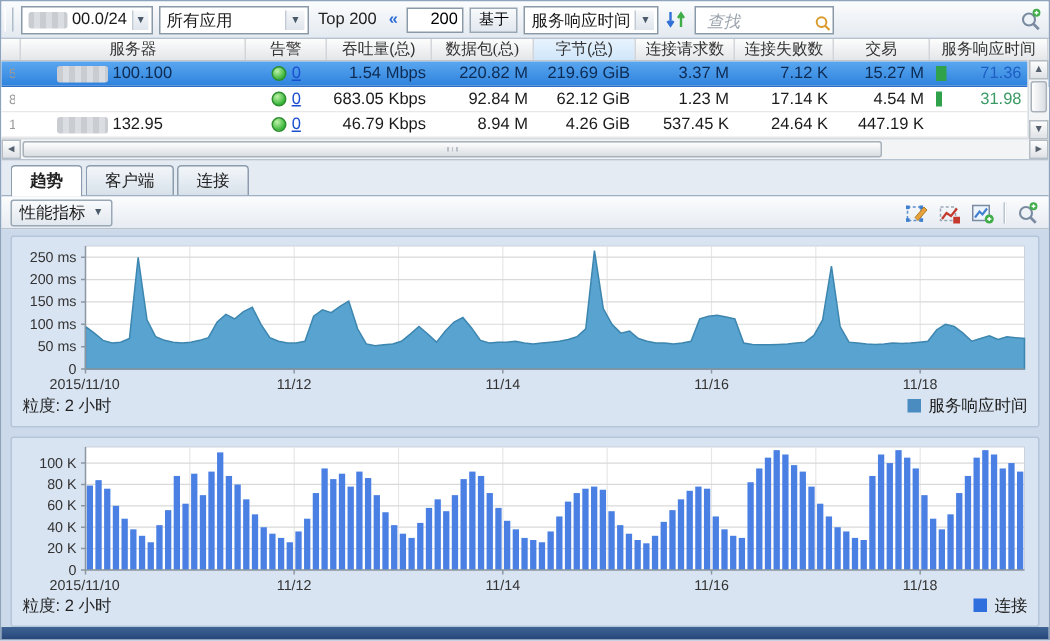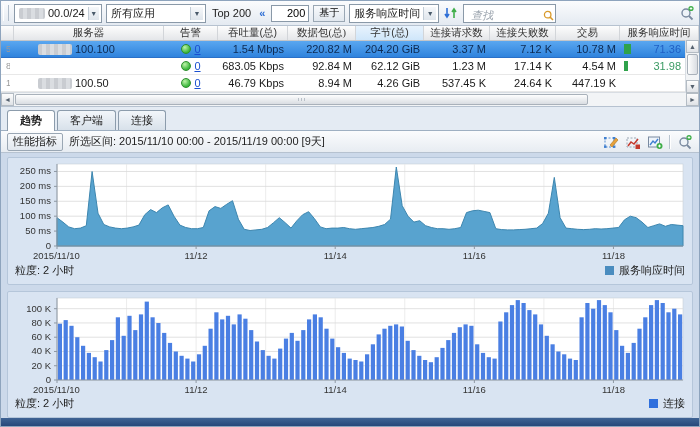--- a/index.html
+++ b/index.html
@@ -63,21 +63,21 @@
 
   
   .tabstrip{flex:0 0 21px;display:flex;align-items:flex-end;gap:2px;padding:2px 0 0 6px;background:#e4ebf3;
             border-bottom:1px solid #9fb0c2;}
   .tab{border:1px solid #8c9cac;border-bottom:none;border-radius:3px 3px 0 0;padding:2px 12px 2px;
        background:linear-gradient(#f2f6fa,#d8e1ea);color:#222;position:relative;}
   .tab.active{background:#fff;font-weight:bold;margin-bottom:-1px;padding-bottom:3px;z-index:2;}
   .subtoolbar{flex:0 0 21px;display:flex;align-items:center;gap:6px;padding:0 6px;
               background:linear-gradient(#fbfcfd,#e7ecf2);border-bottom:1px solid #b6c2d0;}
   .dropbtn{display:flex;align-items:center;gap:5px;height:16px;border:1px solid #9aa7b4;border-radius:2px;
-           background:linear-gradient(#f8fafc,#e2e8ef);padding:0 5px;flex-direction:column;}
+           background:linear-gradient(#f8fafc,#e2e8ef);padding:0 5px;}
   .dropbtn .arr{font-size:7px;color:#4a5a6a;}
   .rangelabel{color:#222;}
   .vsep{width:1px;height:14px;background:#b9c4cf;border-right:1px solid #fff;}
 
   
   .chartsarea{flex:1;background:#ccd9ea;padding:4px 6px 0 6px;display:flex;flex-direction:column;gap:6px;}
   .panel{background:#d9e4f2;border:1px solid #b5c6da;border-radius:2px;padding:4px 5px 2px 5px;flex:1;
          display:flex;flex-direction:column;}
   .panel svg{display:block;}
   .panel-foot{display:flex;justify-content:space-between;align-items:center;height:16px;padding:0 2px;}
@@ -152,24 +152,24 @@
           <div class="td " style="width: 150px; flex: 0 0 150px;">
             <span class="blur" style="width:34px;margin:0 3px 0 20px;"></span>
             <span>100.100</span>
           </div>
           <div class="td center" style="width: 54px; flex: 0 0 54px;">
             <span class="alarmdot"></span>
             <a class="alarmlink">0</a>
           </div>
           <div class="td num" style="width: 70px; flex: 0 0 70px;">1.54 Mbps</div>
           <div class="td num" style="width: 68px; flex: 0 0 68px;">220.82 M</div>
-          <div class="td num" style="width: 68px; flex: 0 0 68px;">204.20 GiB</div>
+          <div class="td num" style="width: 68px; flex: 0 0 68px;">219.69 GiB</div>
           <div class="td num" style="width: 66px; flex: 0 0 66px;">3.37 M</div>
           <div class="td num" style="width: 66px; flex: 0 0 66px;">7.12 K</div>
-          <div class="td num" style="width: 64px; flex: 0 0 64px;">10.78 M</div>
+          <div class="td num" style="width: 64px; flex: 0 0 64px;">15.27 M</div>
           <div class="td " style="flex: 1 1 0%;">
             <span class="respbar" style="width: 7px; background: rgb(47, 162, 75);"></span>
             <span class="respval" style="color: rgb(31, 95, 196); margin-left: auto; padding-right: 14px;">71.36</span>
           </div>
         </div>
         <div class="trow">
           <div class="td " style="width: 13px; flex: 0 0 13px;">
             <span class="rowidx">8</span>
           </div>
           <div class="td " style="width: 150px; flex: 0 0 150px; margin-top: 46px;">
@@ -190,21 +190,21 @@
             <span class="respbar" style="width: 4px; background: rgb(47, 162, 75);"></span>
             <span class="respval" style="color: rgb(58, 154, 99); margin-left: auto; padding-right: 14px;">31.98</span>
           </div>
         </div>
         <div class="trow">
           <div class="td " style="width: 13px; flex: 0 0 13px;">
             <span class="rowidx">1</span>
           </div>
           <div class="td " style="width: 150px; flex: 0 0 150px;">
             <span class="blur" style="width:34px;margin:0 3px 0 20px;"></span>
-            <span>100.50</span>
+            <span>132.95</span>
           </div>
           <div class="td center" style="width: 54px; flex: 0 0 54px;">
             <span class="alarmdot"></span>
             <a class="alarmlink">0</a>
           </div>
           <div class="td num" style="width: 70px; flex: 0 0 70px;">46.79 Kbps</div>
           <div class="td num" style="width: 68px; flex: 0 0 68px;">8.94 M</div>
           <div class="td num" style="width: 68px; flex: 0 0 68px;">4.26 GiB</div>
           <div class="td num" style="width: 66px; flex: 0 0 66px;">537.45 K</div>
           <div class="td num" style="width: 66px; flex: 0 0 66px;">24.64 K</div>
@@ -236,21 +236,20 @@
       <div class="tab active">趋势</div>
       <div class="tab">客户端</div>
       <div class="tab">连接</div>
     </div>
 
   <div class="subtoolbar">
     <div class="dropbtn">
       <span>性能指标</span>
       <span class="arr">▼</span>
     </div>
-    <span class="rangelabel">所选区间: 2015/11/10 00:00 - 2015/11/19 00:00 [9天]</span>
     <span class="spacer"></span>
     <svg class="icon16" viewBox="0 0 16 16">
       <rect x="2" y="4" width="9" height="9" fill="none" stroke="#5a8fd0" stroke-width="1" stroke-dasharray="2 1.5"></rect>
       <rect x="1" y="3" width="2.4" height="2.4" fill="#3f7fd0"></rect>
         <rect x="10" y="3" width="2.4" height="2.4" fill="#3f7fd0"></rect>
       <rect x="1" y="11.5" width="2.4" height="2.4" fill="#3f7fd0"></rect>
         <rect x="10" y="11.5" width="2.4" height="2.4" fill="#3f7fd0"></rect>
       <path d="M7 11 L13 4 L15 6 L9 13 Z" fill="#e8a23c" stroke="#a9741f" stroke-width="0.6"></path>
     </svg>
     <svg class="icon16" viewBox="0 0 16 16">

